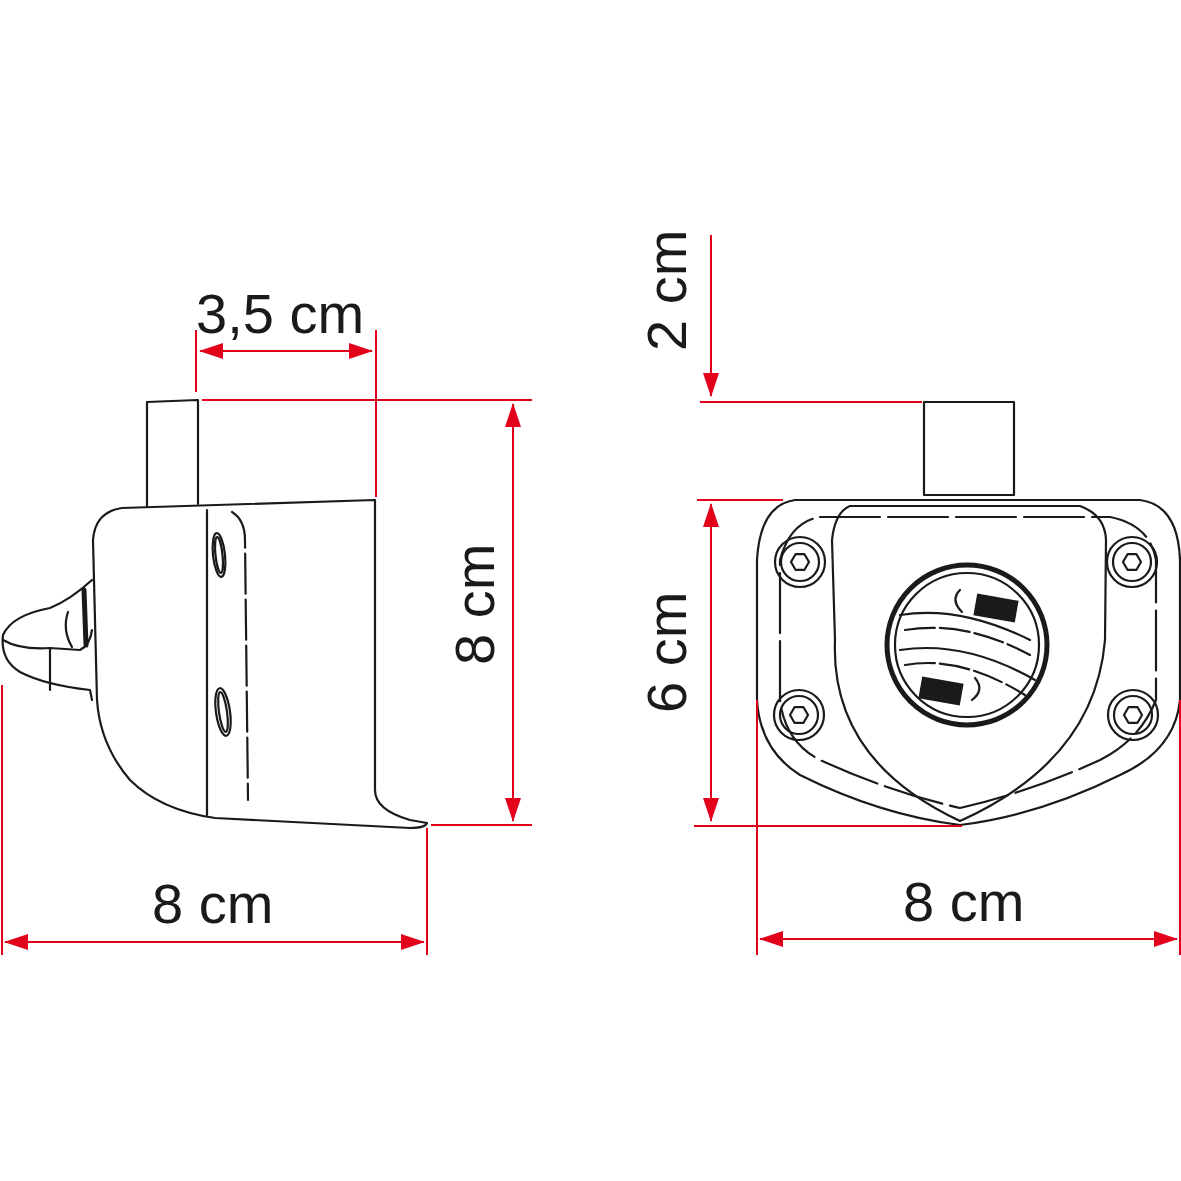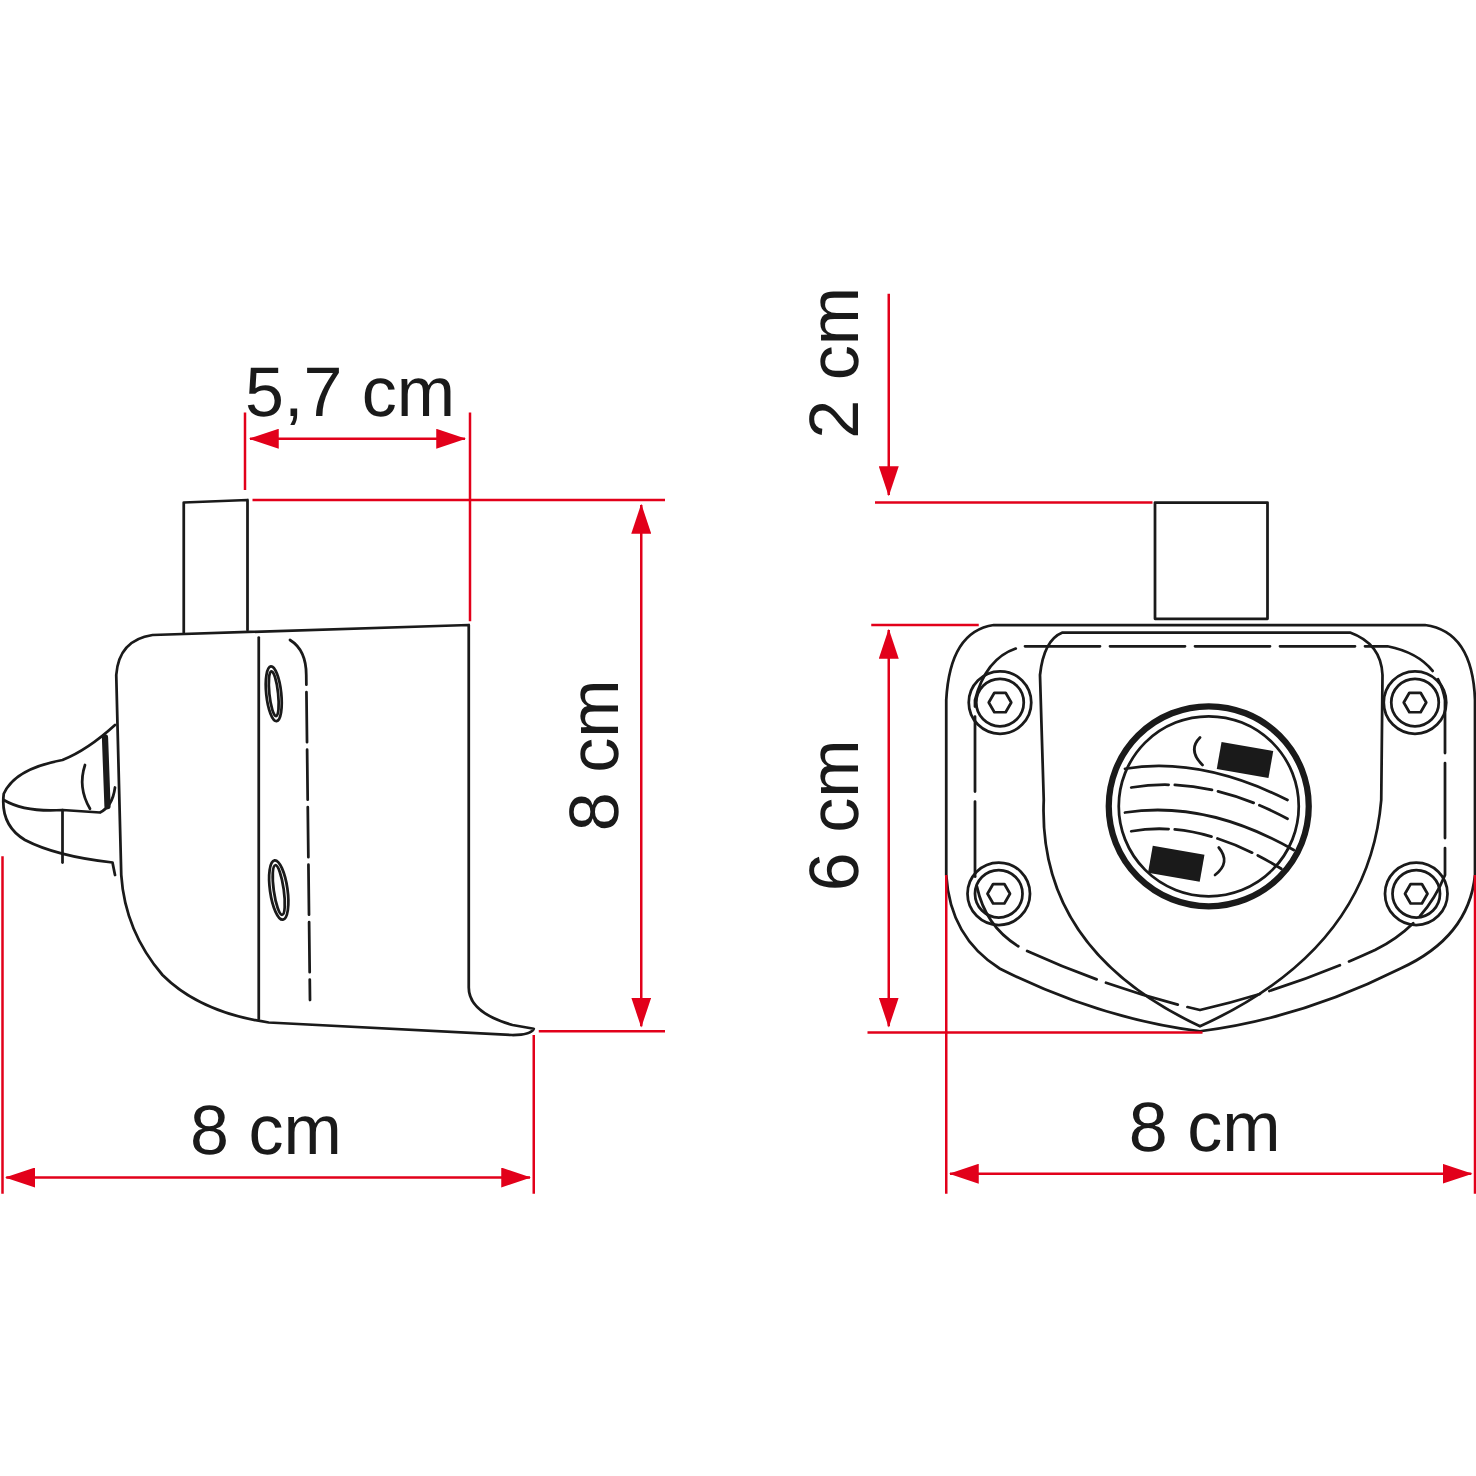--- a/index.html
+++ b/index.html
@@ -112,20 +112,20 @@
     <line x1="697" y1="500" x2="783" y2="500"></line>
     <line x1="711" y1="504" x2="711" y2="821" marker-start="url(#arrL)" marker-end="url(#arrL)"></line>
     <line x1="694" y1="826" x2="962" y2="826"></line>
 
     <line x1="757" y1="700" x2="757" y2="955"></line>
     <line x1="1180" y1="700" x2="1180" y2="955"></line>
     <line x1="760" y1="939" x2="1177" y2="939" marker-start="url(#arrL)" marker-end="url(#arrL)"></line>
   </g>
 </svg>
 
-<div class="lbl" style="left:196px; top:286px;">5,7 cm</div>
+<div class="lbl" style="left:196px; top:286px;">3,5 cm</div>
 <div class="lbl rot" style="left:420px; top:582px; width:110px; text-align:center;">8 cm</div>
 <div class="lbl" style="left:152px; top:876px;">8 cm</div>
 
 <div class="lbl rot" style="left:612px; top:268px; width:110px; text-align:center;">2 cm</div>
 <div class="lbl rot" style="left:612px; top:630px; width:110px; text-align:center;">6 cm</div>
 <div class="lbl" style="left:903px; top:874px;">8 cm</div>
 </div>
 
 </body></html>

